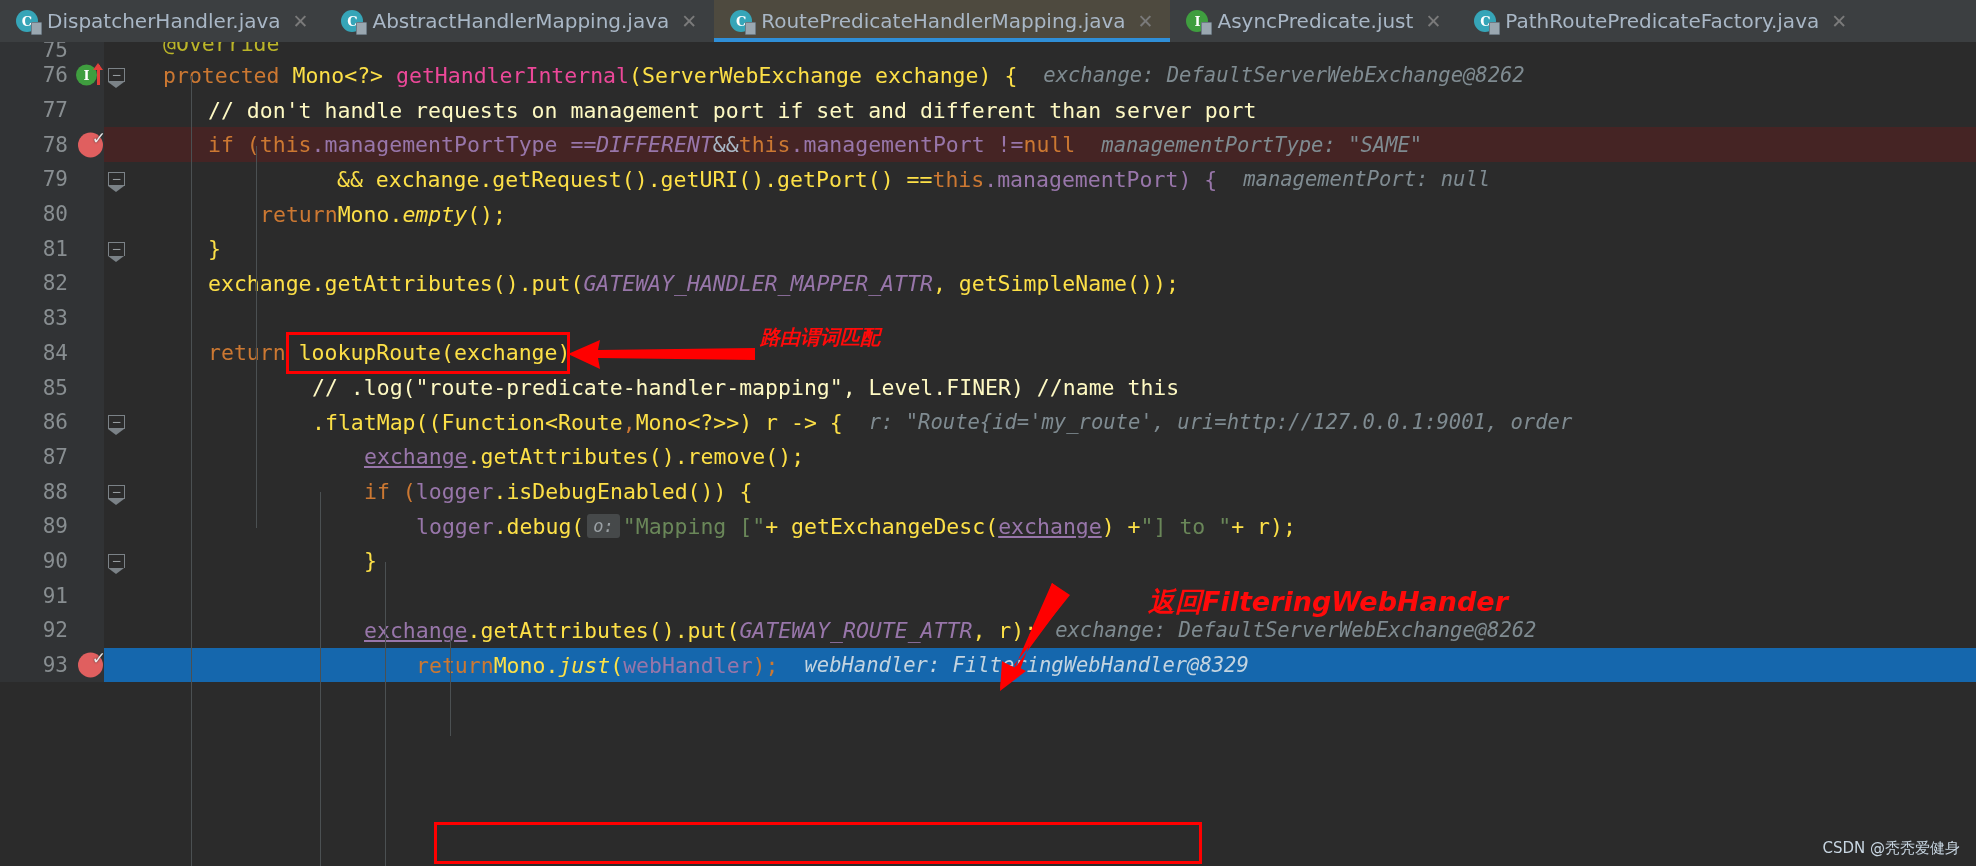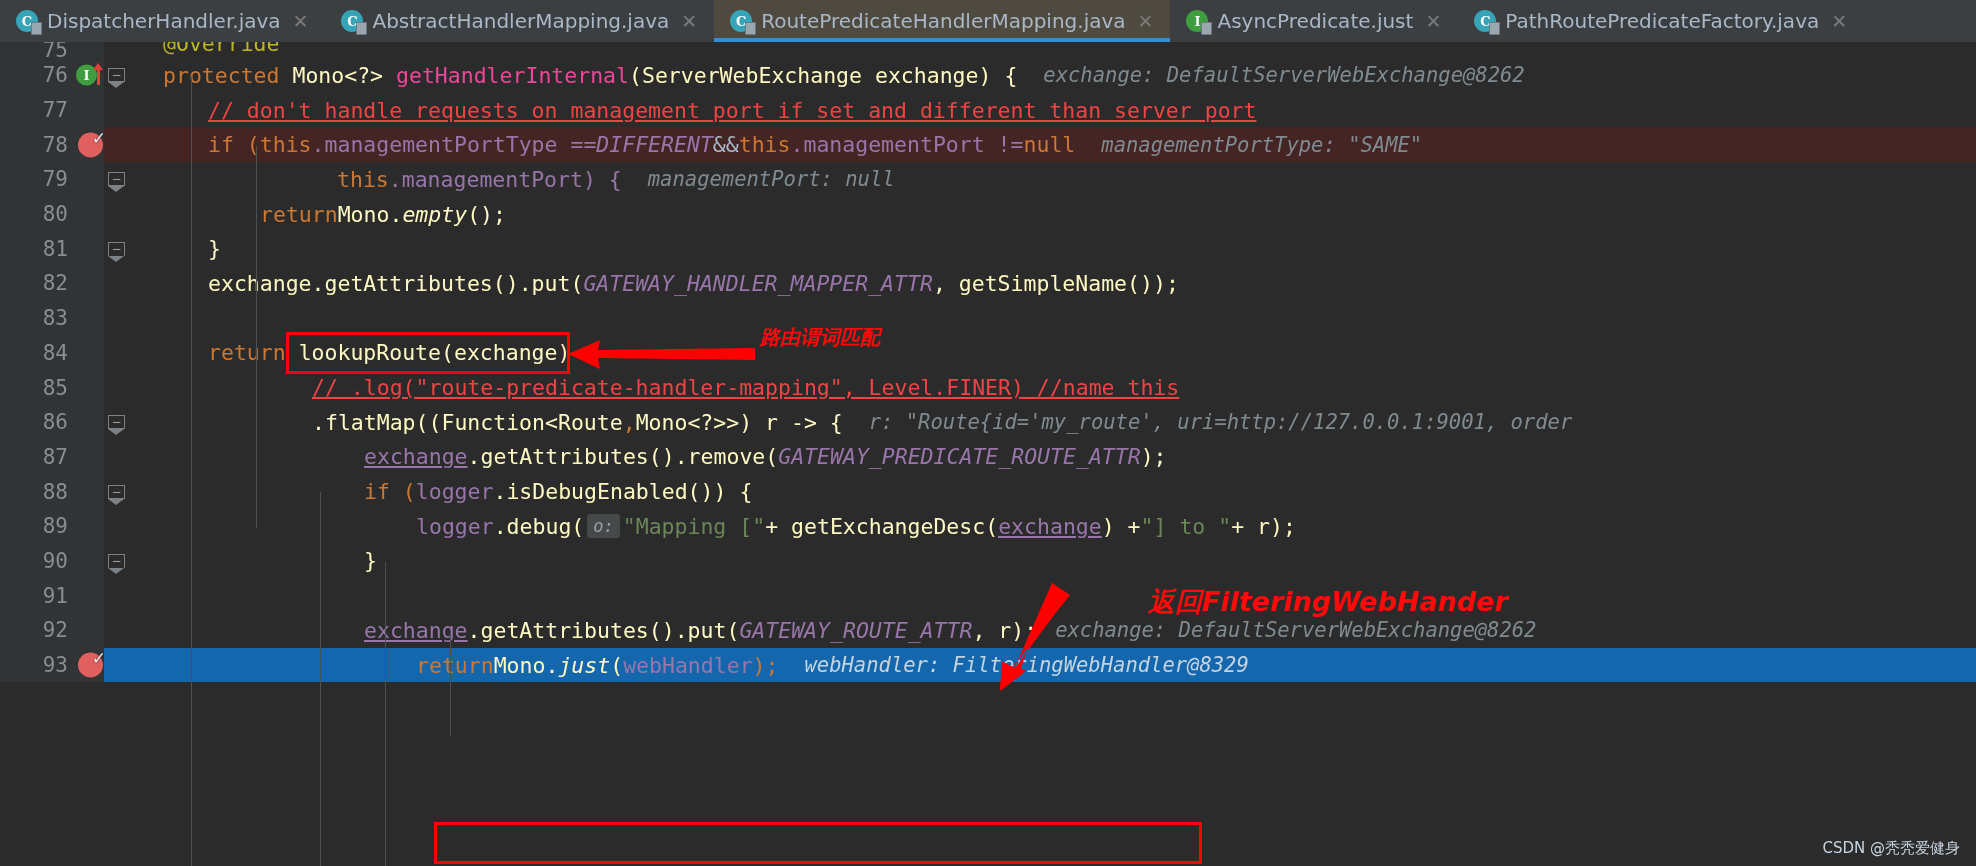--- a/index.html
+++ b/index.html
@@ -118,26 +118,26 @@
     letter-spacing: 0px;
   }
 
   
   .iguide {
     position: absolute; top: 0; bottom: 0; width: 1px; background: #4b5052; z-index: 1;
   }
 
   
   .kw  { color: #cc7832; }
-  .typ { color: #fef9c3; }
+  .typ { color: #fde047; }
   .mth { color: #ec4899; }
   .fld { color: #9876aa; }
   .stc { color: #9876aa; font-style: italic; }
   .txt { color: #a9b7c6; }
-  .cmt { color: #ef4444; text-decoration: underline; }
+  .cmt { color: #fef9c3; }
   .str { color: #6a8759; }
   .ital{ font-style: italic; }
   .undl{ text-decoration: underline; text-align: center; }
   .hint { color: #7f8b91; font-style: italic; font-size: 20.5px; }
   .row.sel .hint { color: #c3d4e0; }
   .pbadge {
     background: #46494a; color: #9aa0a4; font-style: italic; font-size: 17px;
     padding: 2px 6px; border-radius: 3px; margin: 0 3px;
   }
 
@@ -278,20 +278,21 @@
       <div class="row">
         <div class="gutter">
           <span class="lnum">79</span>
           <span class="gmark"></span>
         </div>
         <div class="fold">
           <span class="sq">−</span>
         </div>
         <div class="code">
           <span style="display:inline-block;width:207px;"></span>
+          <span class="typ">&amp;&amp; exchange.getRequest().getURI().getPort() == </span>
           <span class="kw">this</span>
           <span class="fld">.managementPort) {</span>
           <span style="display:inline-block;width:26px;"></span>
           <span class="hint">managementPort:  null</span>
         </div>
       </div>
 
       <div class="row">
         <div class="gutter">
           <span class="lnum">80</span>
@@ -391,21 +392,20 @@
       <div class="row">
         <div class="gutter">
           <span class="lnum">87</span>
           <span class="gmark"></span>
         </div>
         <div class="fold"></div>
         <div class="code">
           <span style="display:inline-block;width:234px;"></span>
           <span class="fld undl">exchange</span>
           <span class="typ">.getAttributes().remove(</span>
-          <span class="stc">GATEWAY_PREDICATE_ROUTE_ATTR</span>
           <span class="typ">);</span>
         </div>
       </div>
 
       <div class="row">
         <div class="gutter">
           <span class="lnum">88</span>
           <span class="gmark"></span>
         </div>
         <div class="fold">

